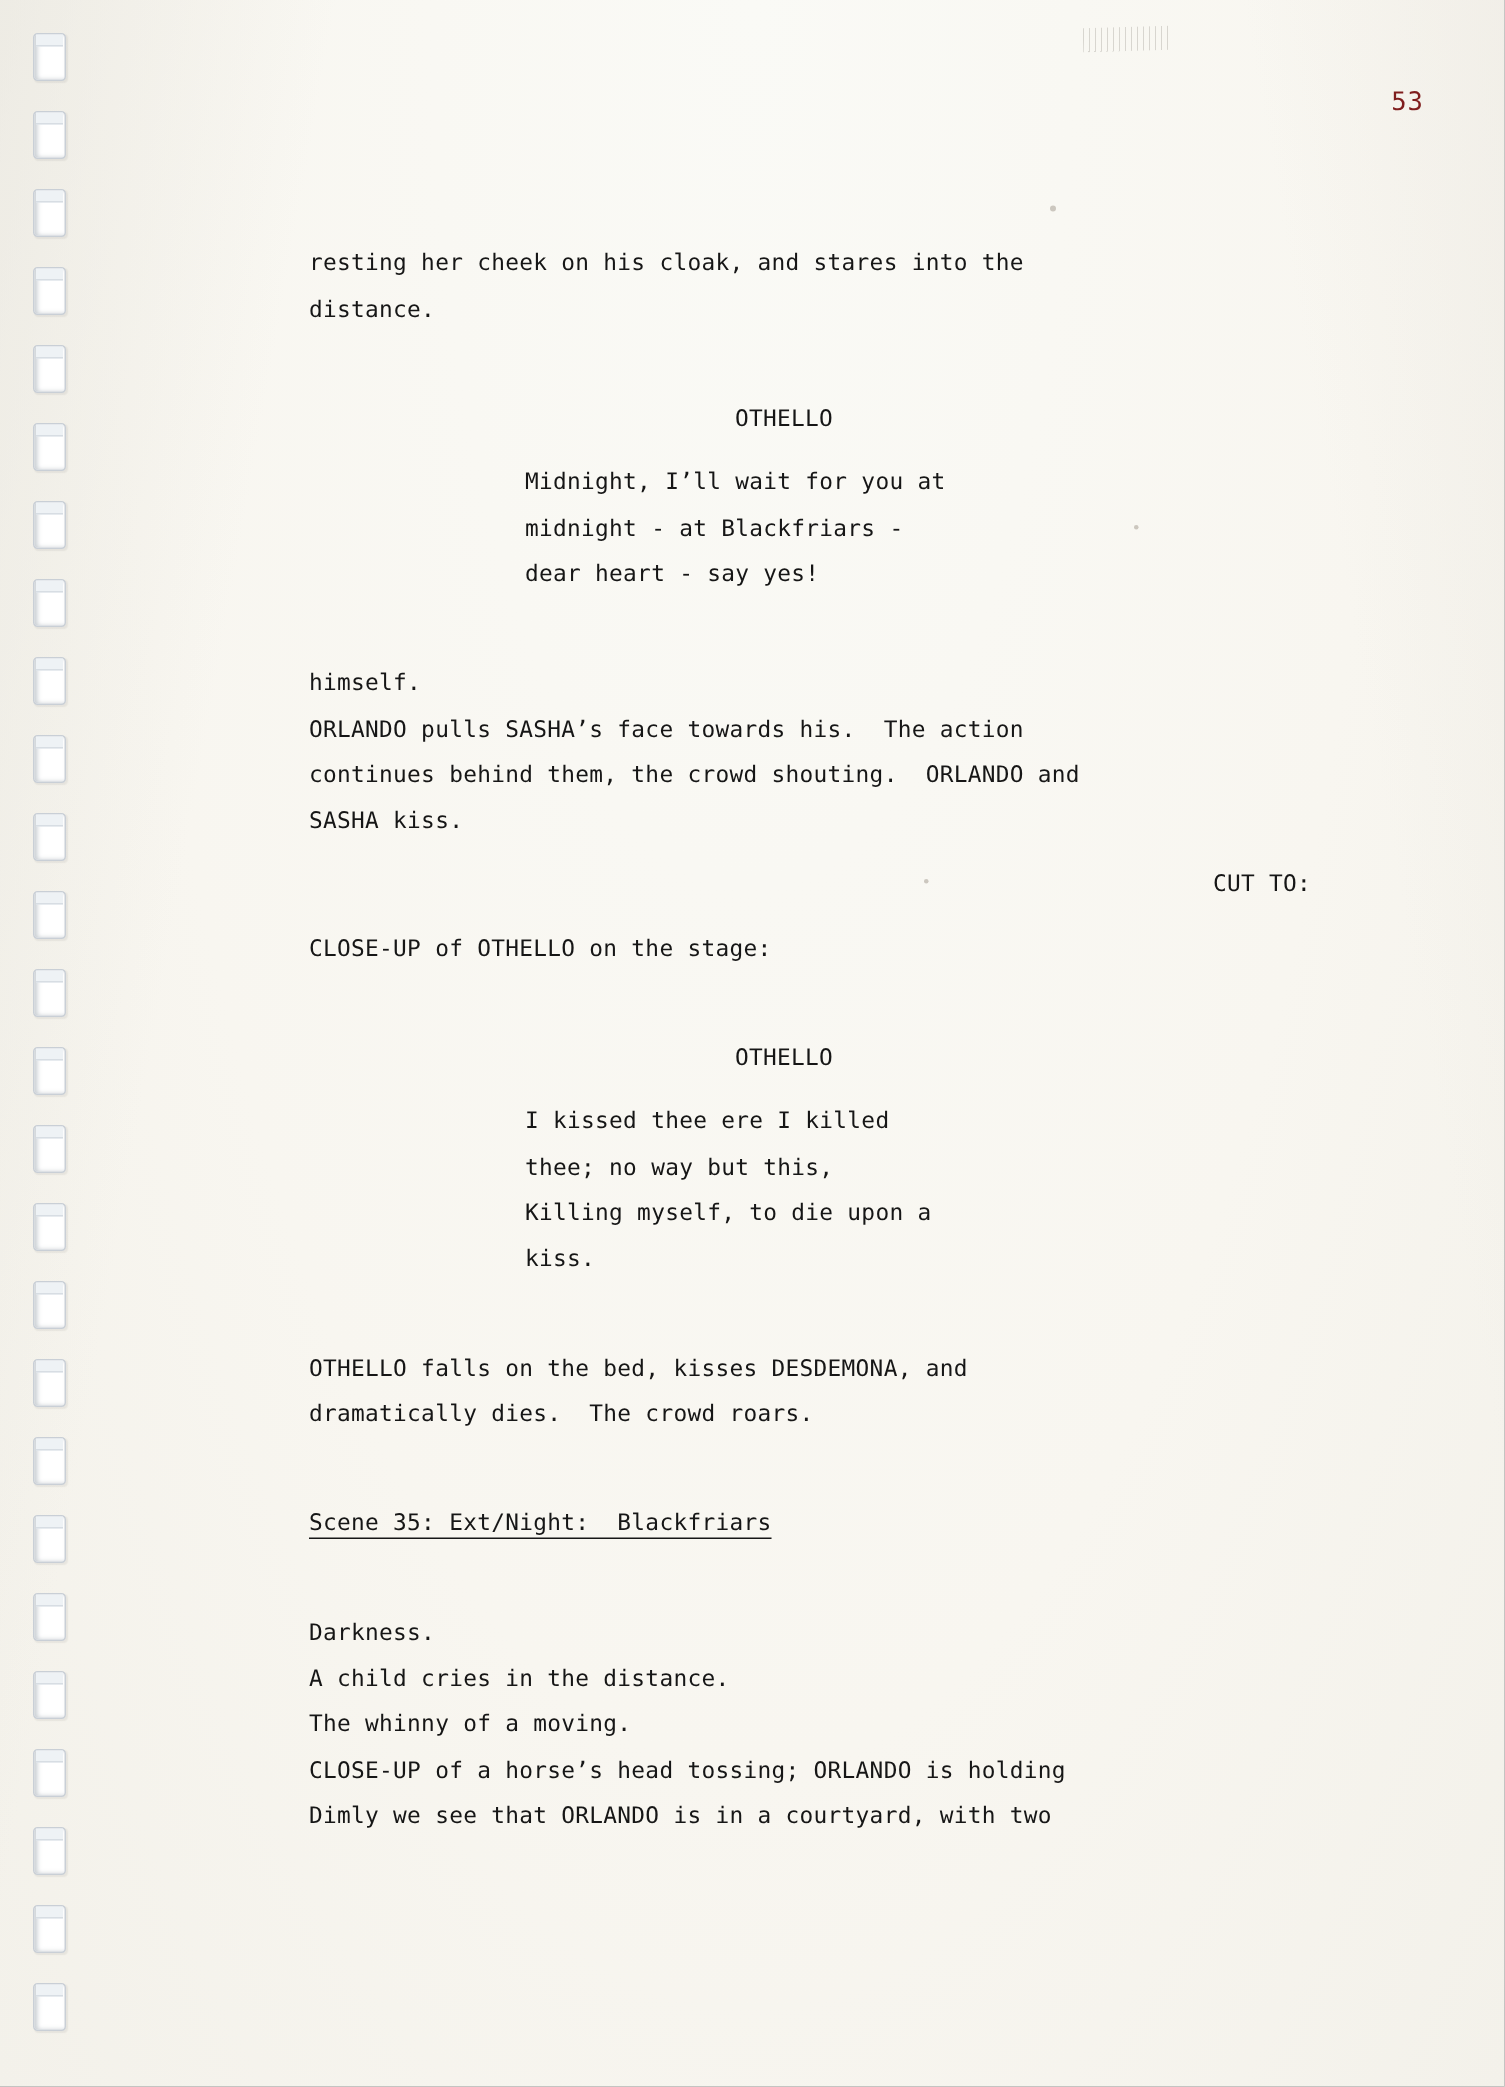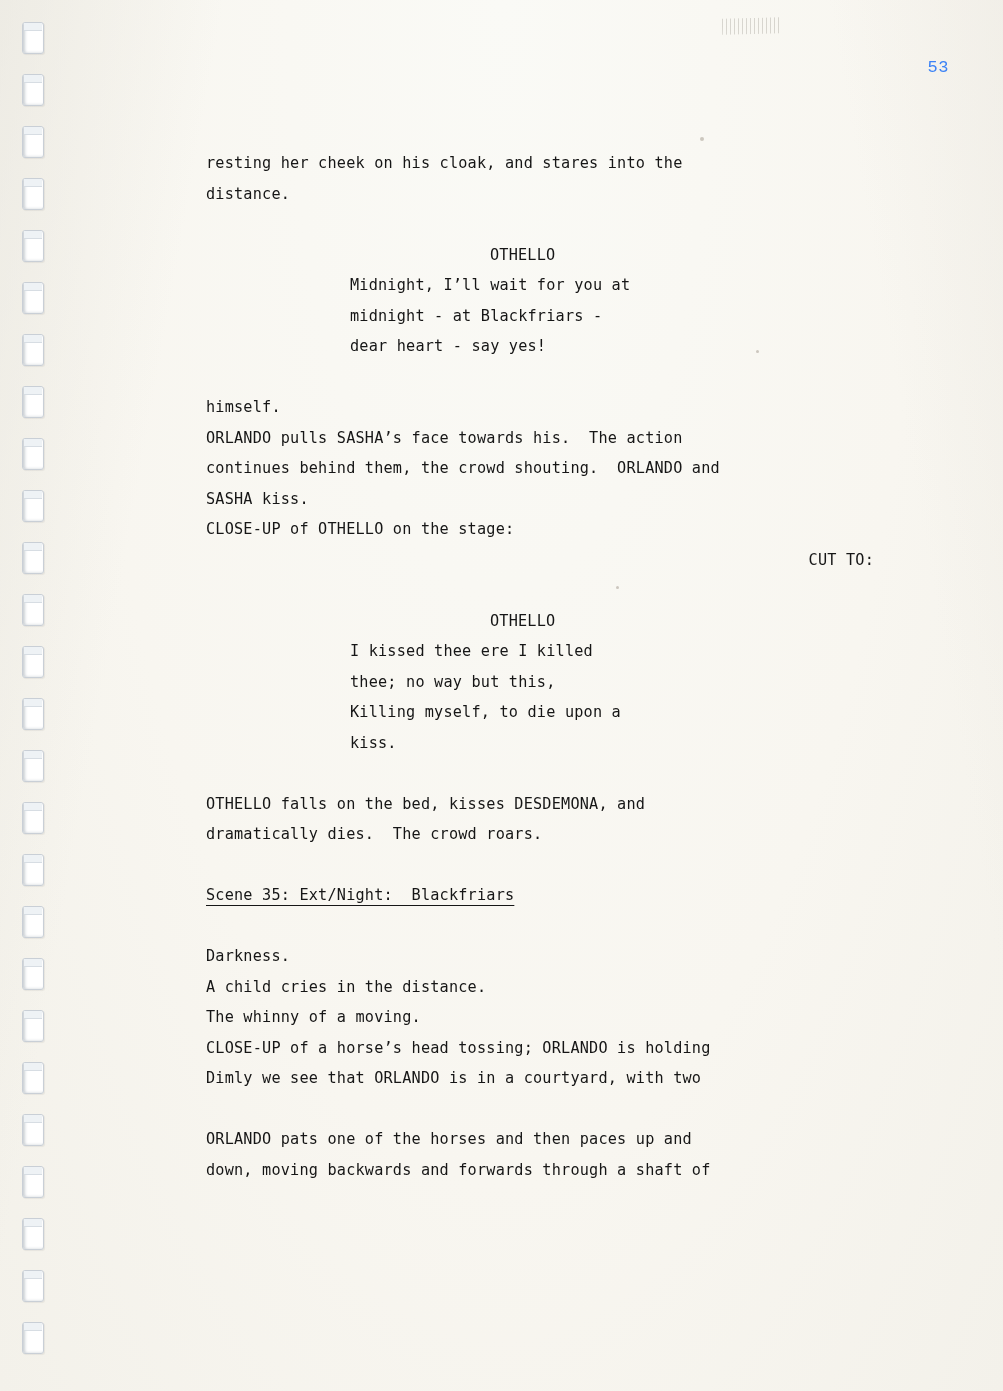--- a/index.html
+++ b/index.html
@@ -52,22 +52,21 @@
     height: 7px;
     background: #eef2f5;
     border-bottom: 1px solid #d7dde3;
   }
   .page-number {
     position: absolute;
     right: 54px;
     top: 58px;
     font-size: 17px;
     letter-spacing: 0.5px;
-    color: #3b82f6;
-    font-family: Liberation Mono, monospace;
+    color: #7f1d1d;
   }
   .smudge {
     position: absolute;
     left: 722px;
     top: 18px;
     width: 58px;
     height: 16px;
     background: repeating-linear-gradient(
       92deg,
       rgba(120,115,105,0.30) 0px,
@@ -87,21 +86,21 @@
   .script {
     position: absolute;
     left: 206px;
     top: 148px;
     width: 700px;
     font-size: 15.2px;
     line-height: 30.5px;
     color: #161616;
     letter-spacing: 0.2px;
   }
-  .blk { margin: 0 0 0 0; }
+  .blk { margin: 12px 0 0 0; }
   .spacer { height: 30.5px; }
   .line { white-space: pre; }
   .char-name { margin-left: 284px; white-space: pre; }
   .dialogue { margin-left: 144px; white-space: pre; }
   .transition { text-align: right; padding-right: 32px; white-space: pre; }
   .scene-heading { text-decoration: underline; text-underline-offset: 5px; white-space: pre; display: inline-block; }
 </style>
 </head>
 <body>
 
@@ -159,24 +158,24 @@
         <div class="dialogue">dear heart - say yes!</div>
       </div>
       <div class="spacer"></div>
       <div class="blk">
         <div class="line">himself.</div>
         <div class="line">ORLANDO pulls SASHA’s face towards his.  The action</div>
         <div class="line">continues behind them, the crowd shouting.  ORLANDO and</div>
         <div class="line">SASHA kiss.</div>
       </div>
       <div class="blk">
+        <div class="transition">CUT TO:</div>
+      </div>
+      <div class="blk">
         <div class="line">CLOSE-UP of OTHELLO on the stage:</div>
-      </div>
-      <div class="blk">
-        <div class="transition">CUT TO:</div>
       </div>
       <div class="spacer"></div>
       <div class="blk">
         <div class="char-name">OTHELLO</div>
       </div>
       <div class="blk">
         <div class="dialogue">I kissed thee ere I killed</div>
         <div class="dialogue">thee; no way but this,</div>
         <div class="dialogue">Killing myself, to die upon a</div>
         <div class="dialogue">kiss.</div>
@@ -192,18 +191,14 @@
       </div>
       <div class="spacer"></div>
       <div class="blk">
         <div class="line">Darkness.</div>
         <div class="line">A child cries in the distance.</div>
         <div class="line">The whinny of a moving.</div>
         <div class="line">CLOSE-UP of a horse’s head tossing; ORLANDO is holding</div>
         <div class="line">Dimly we see that ORLANDO is in a courtyard, with two</div>
       </div>
       <div class="spacer"></div>
-      <div class="blk">
-        <div class="line">ORLANDO pats one of the horses and then paces up and</div>
-        <div class="line">down, moving backwards and forwards through a shaft of</div>
-      </div>
     </div>
 </div>
 
 </body></html>

